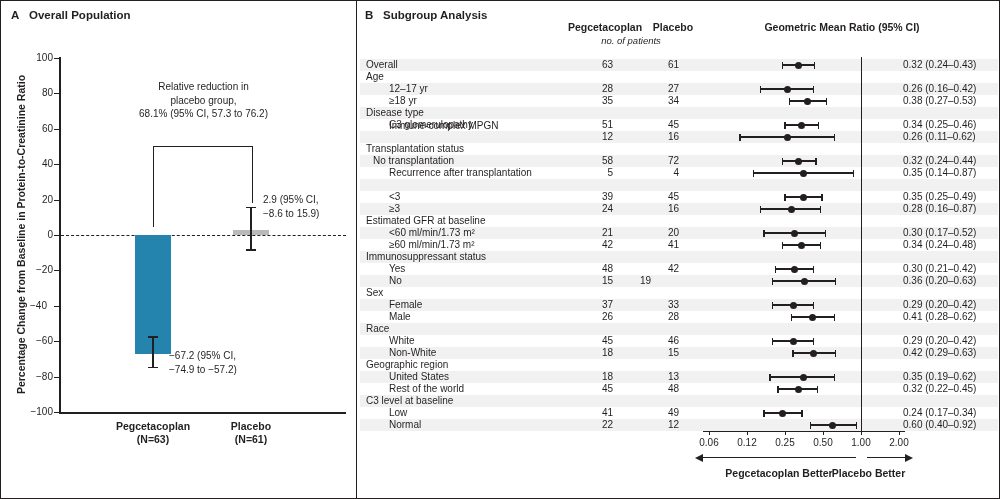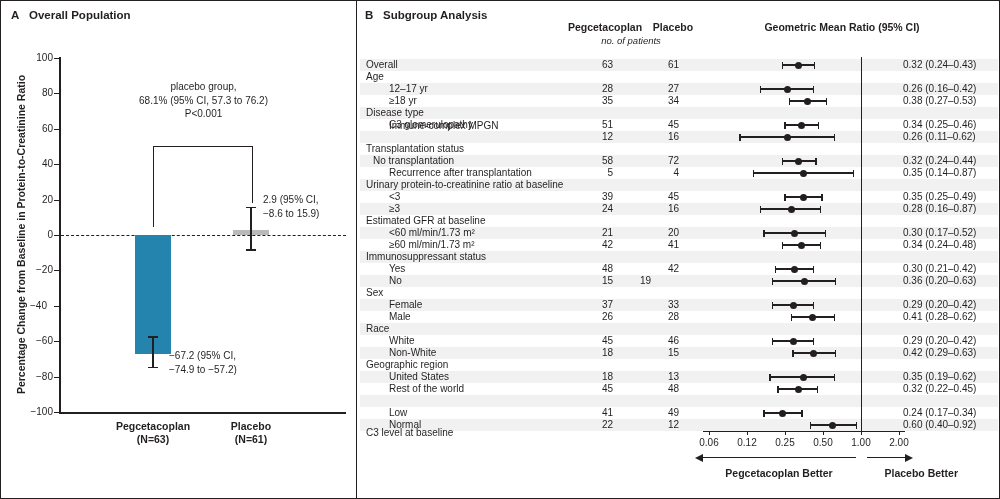--- a/index.html
+++ b/index.html
@@ -93,23 +93,23 @@
       <div>−74.9 to −57.2)</div>
     </div>
     <div class="vlab" style="left: 262px; top: 192px;">
       <div>2.9 (95% CI,</div>
       <div>−8.6 to 15.9)</div>
     </div>
     <div class="ln" style="left: 152px; top: 145px; width: 100px; height: 1px;"></div>
     <div class="ln" style="left: 152px; top: 145px; width: 1px; height: 81px;"></div>
     <div class="ln" style="left: 251px; top: 145px; width: 1px; height: 57px;"></div>
     <div class="ann" style="left: 110px; top: 79px; width: 185px;">
+      <div>Relative reduction in</div>
       <div>placebo group,</div>
       <div>68.1% (95% CI, 57.3 to 76.2)</div>
-      <div>P&lt;0.001</div>
     </div>
     <div class="stripe" style="left: 359px; top: 58px; width: 638px; height: 12px;"></div>
     <div class="stripe" style="left: 359px; top: 82px; width: 638px; height: 12px;"></div>
     <div class="stripe" style="left: 359px; top: 106px; width: 638px; height: 12px;"></div>
     <div class="stripe" style="left: 359px; top: 130px; width: 638px; height: 12px;"></div>
     <div class="stripe" style="left: 359px; top: 154px; width: 638px; height: 12px;"></div>
     <div class="stripe" style="left: 359px; top: 178px; width: 638px; height: 12px;"></div>
     <div class="stripe" style="left: 359px; top: 202px; width: 638px; height: 12px;"></div>
     <div class="stripe" style="left: 359px; top: 226px; width: 638px; height: 12px;"></div>
     <div class="stripe" style="left: 359px; top: 250px; width: 638px; height: 12px;"></div>
@@ -173,21 +173,20 @@
     <div class="ln" style="left: 814.342px; top: 156.5px; width: 1.3px; height: 7px;"></div>
     <div class="dot" style="left: 794.033px; top: 156.5px;"></div>
     <div class="rowtext" style="left: 388px; top: 166px;">Recurrence after transplantation</div>
     <div class="rowtext num" style="left: 572px; top: 166px; width: 40px;">5</div>
     <div class="rowtext num" style="left: 638px; top: 166px; width: 40px;">4</div>
     <div class="rowtext" style="left: 902px; top: 166px;">0.35 (0.14–0.87)</div>
     <div class="ln" style="left: 752.213px; top: 171.35px; width: 100.152px; height: 1.3px;"></div>
     <div class="ln" style="left: 751.563px; top: 168.5px; width: 1.3px; height: 7px;"></div>
     <div class="ln" style="left: 851.715px; top: 168.5px; width: 1.3px; height: 7px;"></div>
     <div class="dot" style="left: 798.946px; top: 168.5px;"></div>
-    <div class="rowtext" style="left: 365px; top: 178px;">Urinary protein-to-creatinine ratio at baseline</div>
     <div class="rowtext" style="left: 388px; top: 190px;">&lt;3</div>
     <div class="rowtext num" style="left: 572px; top: 190px; width: 40px;">39</div>
     <div class="rowtext num" style="left: 638px; top: 190px; width: 40px;">45</div>
     <div class="rowtext" style="left: 902px; top: 190px;">0.35 (0.25–0.49)</div>
     <div class="ln" style="left: 784px; top: 195.35px; width: 36.8924px; height: 1.3px;"></div>
     <div class="ln" style="left: 783.35px; top: 192.5px; width: 1.3px; height: 7px;"></div>
     <div class="ln" style="left: 820.242px; top: 192.5px; width: 1.3px; height: 7px;"></div>
     <div class="dot" style="left: 798.946px; top: 192.5px;"></div>
     <div class="rowtext" style="left: 388px; top: 202px;">≥3</div>
     <div class="rowtext num" style="left: 572px; top: 202px; width: 40px;">24</div>
@@ -275,21 +274,21 @@
     <div class="ln" style="left: 833.143px; top: 372.5px; width: 1.3px; height: 7px;"></div>
     <div class="dot" style="left: 798.946px; top: 372.5px;"></div>
     <div class="rowtext" style="left: 388px; top: 382px;">Rest of the world</div>
     <div class="rowtext num" style="left: 572px; top: 382px; width: 40px;">45</div>
     <div class="rowtext num" style="left: 638px; top: 382px; width: 40px;">48</div>
     <div class="rowtext" style="left: 902px; top: 382px;">0.32 (0.22–0.45)</div>
     <div class="ln" style="left: 776.992px; top: 387.35px; width: 39.232px; height: 1.3px;"></div>
     <div class="ln" style="left: 776.342px; top: 384.5px; width: 1.3px; height: 7px;"></div>
     <div class="ln" style="left: 815.574px; top: 384.5px; width: 1.3px; height: 7px;"></div>
     <div class="dot" style="left: 794.033px; top: 384.5px;"></div>
-    <div class="rowtext" style="left: 365px; top: 394px; margin-top: 32px;">C3 level at baseline</div>
+    <div class="rowtext" style="left: 365px; top: 394px;">C3 level at baseline</div>
     <div class="rowtext" style="left: 388px; top: 406px;">Low</div>
     <div class="rowtext num" style="left: 572px; top: 406px; width: 40px;">41</div>
     <div class="rowtext num" style="left: 638px; top: 406px; width: 40px;">49</div>
     <div class="rowtext" style="left: 902px; top: 406px;">0.24 (0.17–0.34)</div>
     <div class="ln" style="left: 762.857px; top: 411.35px; width: 38px; height: 1.3px;"></div>
     <div class="ln" style="left: 762.207px; top: 408.5px; width: 1.3px; height: 7px;"></div>
     <div class="ln" style="left: 800.207px; top: 408.5px; width: 1.3px; height: 7px;"></div>
     <div class="dot" style="left: 778.262px; top: 408.5px;"></div>
     <div class="rowtext" style="left: 388px; top: 418px;">Normal</div>
     <div class="rowtext num" style="left: 572px; top: 418px; width: 40px;">22</div>
@@ -310,14 +309,14 @@
     <div class="ticklab center" style="left: 807px; top: 436px; width: 30px;">0.50</div>
     <div class="ln" style="left: 860px; top: 430px; width: 1px; height: 4px;"></div>
     <div class="ticklab center" style="left: 845px; top: 436px; width: 30px;">1.00</div>
     <div class="ln" style="left: 898px; top: 430px; width: 1px; height: 4px;"></div>
     <div class="ticklab center" style="left: 883px; top: 436px; width: 30px;">2.00</div>
     <div class="ln" style="left: 701px; top: 456px; width: 154px; height: 1.2px;"></div>
     <div class="tri-left" style="left: 694px; top: 452.5px;"></div>
     <div class="ln" style="left: 866px; top: 456px; width: 38px; height: 1.2px;"></div>
     <div class="tri-right" style="left: 904px; top: 452.5px;"></div>
     <div class="arrlab" style="left: 698px; top: 466px; width: 160px;">Pegcetacoplan Better</div>
-    <div class="arrlab" style="left: 842px; top: 466px; width: 115px; text-align: right;">Placebo Better</div>
+    <div class="arrlab" style="left: 810px; top: 466px; width: 115px;">Placebo Better</div>
   </div>
 
 </body></html>

